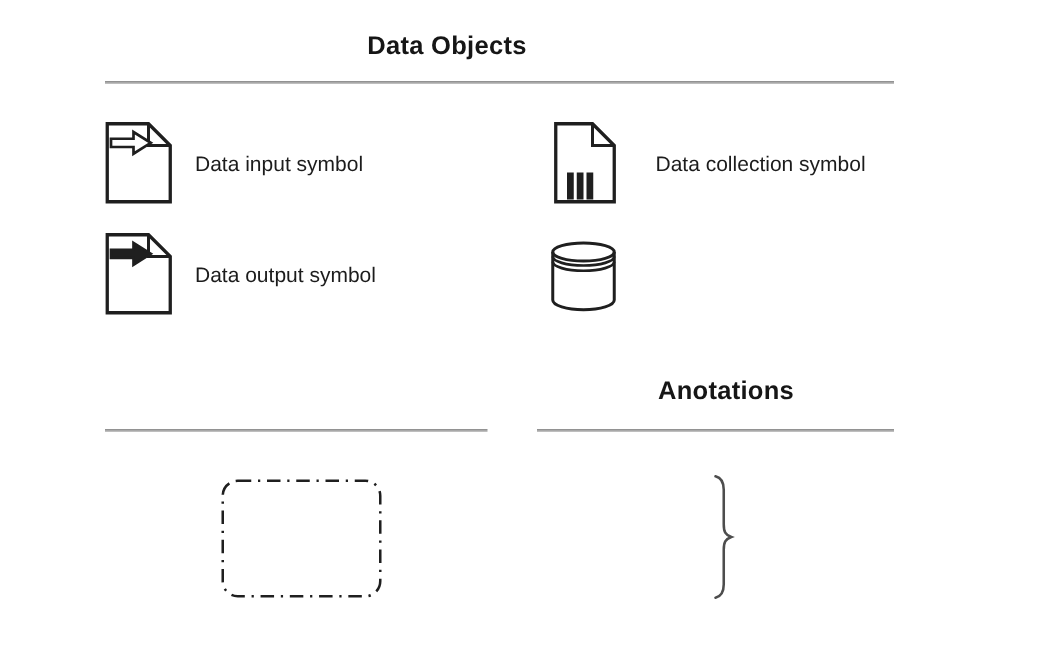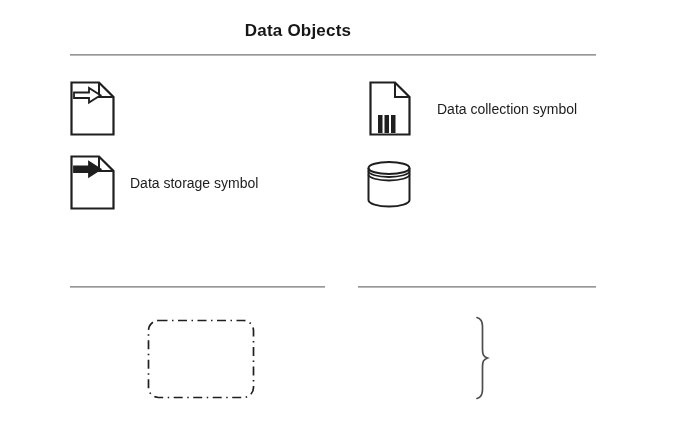--- a/index.html
+++ b/index.html
@@ -60,20 +60,21 @@
   <div class="rule main"></div>
 
   <div class="legend-item pos-input">
     <span class="icon">
       <svg width="45" height="55" viewBox="0 0 45 55">
         <path d="M1.5 1.5 L29 1.5 L43.5 16 L43.5 53.5 L1.5 53.5 Z" fill="none" stroke="#1f1f1f" stroke-width="2.2"></path>
         <path d="M29 1.5 L29 16 L43.5 16" fill="none" stroke="#1f1f1f" stroke-width="2"></path>
         <path d="M4 11.5 L19 11.5 L19 7 L30.5 14.2 L19 21.5 L19 17 L4 17 Z" fill="#ffffff" stroke="#1f1f1f" stroke-width="1.8" stroke-linejoin="miter"></path>
       </svg>
     </span>
+    <span class="legend-label gap-15">Data input symbol</span>
   </div>
 
   <div class="legend-item pos-collection">
     <span class="icon">
       <svg width="42" height="55" viewBox="0 0 42 55">
         <path d="M1.5 1.5 L26 1.5 L40.5 16 L40.5 53.5 L1.5 53.5 Z" fill="none" stroke="#1f1f1f" stroke-width="2.2"></path>
         <path d="M26 1.5 L26 16 L40.5 16" fill="none" stroke="#1f1f1f" stroke-width="2"></path>
         <rect x="9" y="34" width="4.5" height="18" fill="#1f1f1f"></rect>
         <rect x="15.5" y="34" width="4.5" height="18" fill="#1f1f1f"></rect>
         <rect x="22" y="34" width="4.5" height="18" fill="#1f1f1f"></rect>
@@ -83,21 +84,21 @@
   </div>
 
   <div class="legend-item pos-output">
     <span class="icon">
       <svg width="45" height="55" viewBox="0 0 45 55">
         <path d="M1.5 1.5 L29 1.5 L43.5 16 L43.5 53.5 L1.5 53.5 Z" fill="none" stroke="#1f1f1f" stroke-width="2.2"></path>
         <path d="M29 1.5 L29 16 L43.5 16" fill="none" stroke="#1f1f1f" stroke-width="2"></path>
         <path d="M4 11.5 L19 11.5 L19 7 L30.5 14.2 L19 21.5 L19 17 L4 17 Z" fill="#1f1f1f" stroke="#1f1f1f" stroke-width="1.8" stroke-linejoin="miter"></path>
       </svg>
     </span>
-    <span class="legend-label gap-15">Data storage symbol</span>
+    <span class="legend-label gap-15">Data output symbol</span>
   </div>
 
   <div class="legend-item pos-storage">
     <span class="icon">
       <svg width="44" height="48" viewBox="0 0 44 48">
         <ellipse cx="22" cy="8" rx="20.5" ry="6" fill="none" stroke="#1f1f1f" stroke-width="2"></ellipse>
         <path d="M1.5 11 A20.5 6 0 0 0 42.5 11" fill="none" stroke="#1f1f1f" stroke-width="1.8"></path>
         <path d="M1.5 14.5 A20.5 6 0 0 0 42.5 14.5" fill="none" stroke="#1f1f1f" stroke-width="1.8"></path>
         <path d="M1.5 8 L1.5 40 A20.5 6.5 0 0 0 42.5 40 L42.5 8" fill="none" stroke="#1f1f1f" stroke-width="2"></path>
       </svg>
@@ -105,20 +106,21 @@
   </div>
 
   <div class="rule groups"></div>
 
   <div class="group-shape">
     <svg width="108" height="80" viewBox="0 0 108 80">
       <rect x="1.5" y="1.5" width="105" height="77" rx="10" ry="10" fill="none" stroke="#1f1f1f" stroke-width="1.7" stroke-dasharray="9 4.5 1.5 4.5"></rect>
     </svg>
   </div>
 
+  <div class="heading annotations">Anotations</div>
   <div class="rule annotations"></div>
 
   <div class="brace-shape">
     <svg width="16" height="84" viewBox="0 0 16 84">
       <path d="M3 1.5 C7 2.5 8.5 5.5 8.5 10.5 L8.5 33.5 C8.5 38.5 9.5 40.5 13.5 42 C9.5 43.5 8.5 45.5 8.5 50.5 L8.5 73.5 C8.5 78.5 7 81.5 3 82.5" fill="none" stroke="#4d4d4d" stroke-width="1.7" stroke-linecap="round"></path>
     </svg>
   </div>
 
 </div>
 

